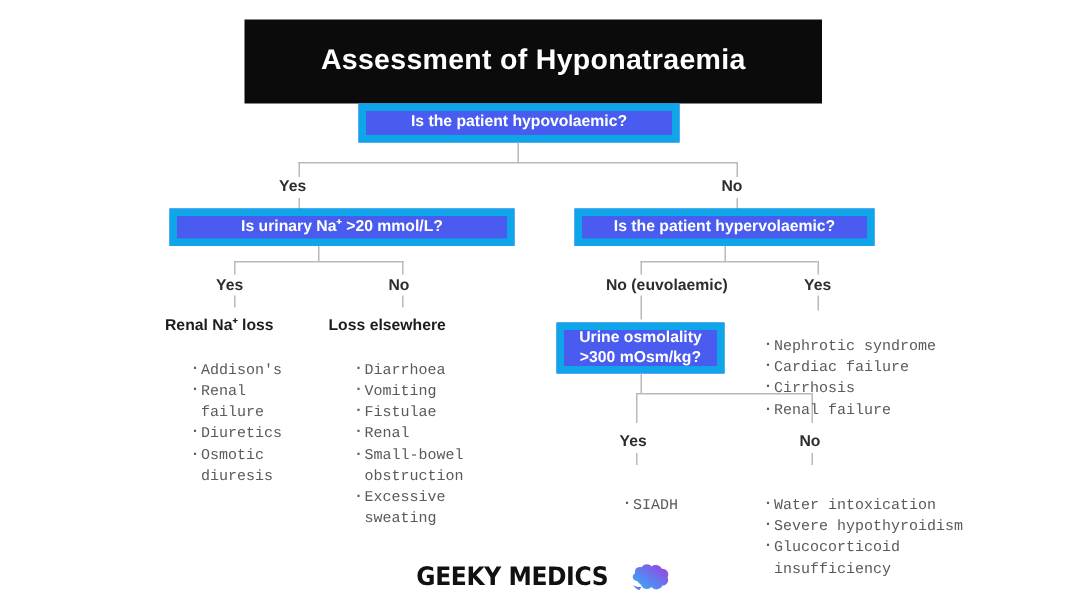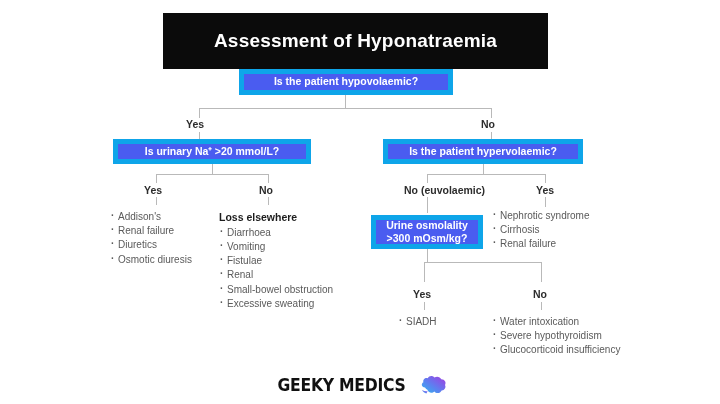--- a/index.html
+++ b/index.html
@@ -46,21 +46,21 @@
     font-size: 10.5px;
     font-weight: bold;
     display: flex;
     align-items: center;
     justify-content: center;
     text-align: center;
     line-height: 1.25;
     box-sizing: border-box;
   }
   #q-root      { left: 239px; top: 69px;  width: 214px; height: 26px; }
-  #q-urinary   { left: 113px; top: 139px; width: 198px; height: 25px; }
+  #q-urinary   { left: 113px; top: 139px; width: 230px; height: 25px; }
   #q-hyper     { left: 383px; top: 139px; width: 200px; height: 25px; }
   #q-osmo      { left: 371px; top: 215px; width: 112px; height: 34px;
                  flex-direction: column; justify-content: center; padding: 2px 8px; }
   #q-osmo .l2 { display: block; }
   
   .ln {
     position: absolute;
     background: #b9b9b9;
   }
   .vl { width: 1px; }
@@ -83,22 +83,23 @@
   }
   .col .hdr {
     font-weight: bold;
     color: #1d1d1d;
     font-size: 10.5px;
     margin-bottom: 1px;
     display: block;
   }
   .col ul {
     list-style: none;
-    margin: 0;
+    margin: 16px;
     padding: 0;
+    font-family: Liberation Mono, monospace;
   }
   .col li {
     position: relative;
     padding-left: 8px;
     white-space: normal;
   }
   .col li::before {
     content: "\00B7";
     position: absolute;
     left: 1px;
@@ -194,20 +195,21 @@
   <div class="ln vl" style="left:424px; top:262px; height:20px;"></div>
   <div class="ln vl" style="left:541px; top:262px; height:20px;"></div>
 
   <div class="yn" style="left:413px; top:288px;">Yes</div>
   <div class="yn" style="left:533px; top:288px;">No</div>
 
   <div class="ln vl" style="left:424px; top:302px; height:8px;"></div>
   <div class="ln vl" style="left:541px; top:302px; height:8px;"></div>
 
   <div class="col" id="col-renal">
+    <span class="hdr">Renal Na⁺ loss</span>
     <ul>
       <li>Addison's</li>
       <li>Renal failure</li>
       <li>Diuretics</li>
       <li>Osmotic diuresis</li>
     </ul>
   </div>
 
   <div class="col" id="col-loss">
     <span class="hdr">Loss elsewhere</span>
@@ -217,20 +219,21 @@
       <li>Fistulae</li>
       <li>Renal</li>
       <li>Small-bowel obstruction</li>
       <li>Excessive sweating</li>
     </ul>
   </div>
 
   <div class="col" id="col-hyper">
     <ul>
       <li>Nephrotic syndrome</li>
+      <li>Cardiac failure</li>
       <li>Cirrhosis</li>
       <li>Renal failure</li>
     </ul>
   </div>
 
   <div class="col" id="col-siadh">
     <ul>
       <li>SIADH</li>
     </ul>
   </div>

